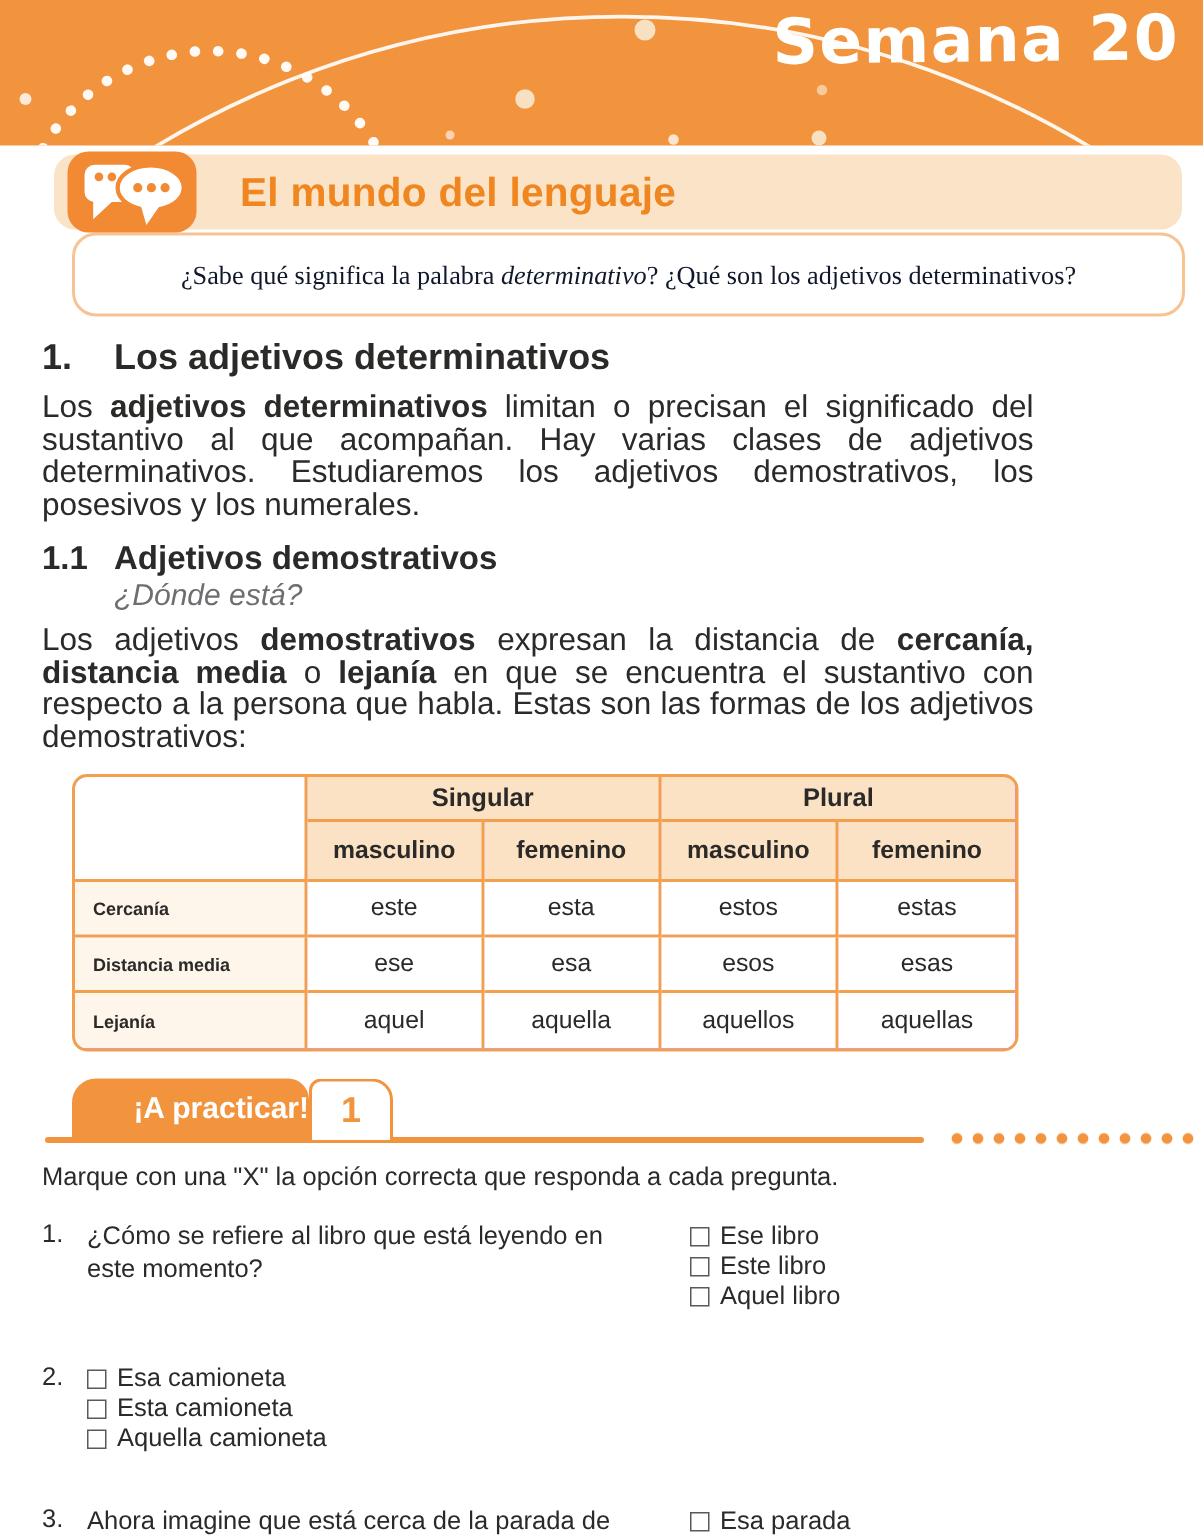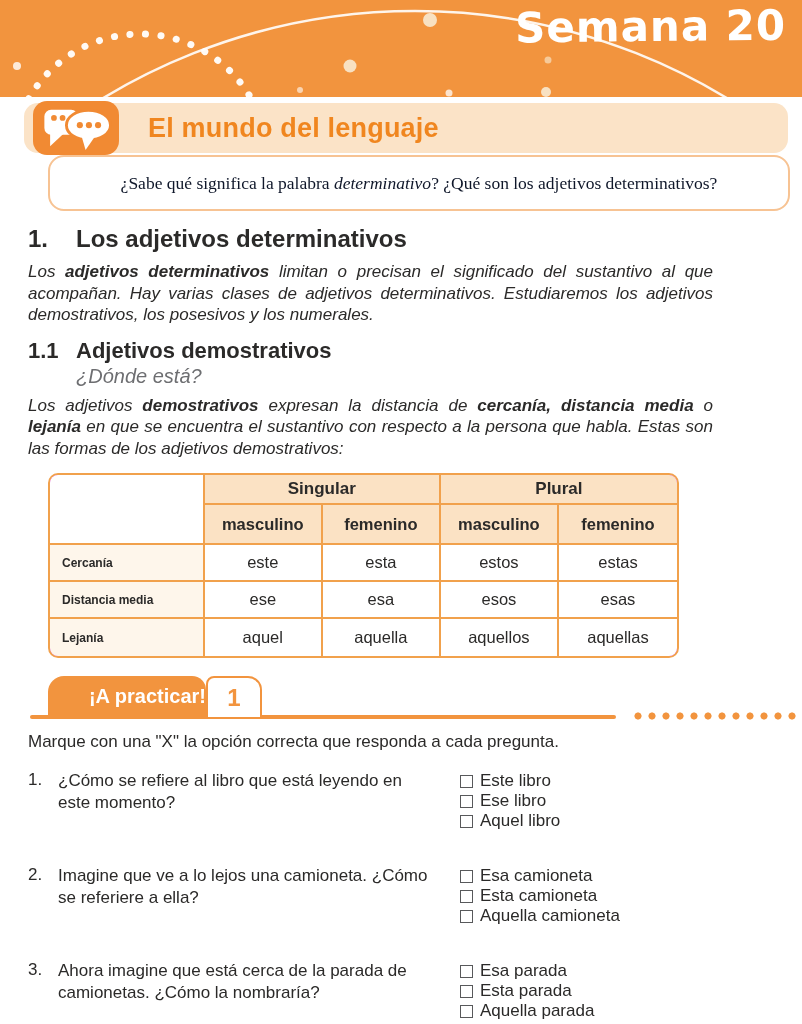--- a/index.html
+++ b/index.html
@@ -20,37 +20,37 @@
   }
   
   .band{position:relative;height:97px;background:var(--c-accent);overflow:hidden;}
   .band svg{position:absolute;left:0;top:0;}
   .week{
     position:absolute;top:2px;right:16px;
     font-family:"DejaVu Sans", sans-serif;font-weight:bold;font-size:42px;color:#fff;
     letter-spacing:1px;transform:rotate(-0.6deg);
   }
   
-  .banner-row{position:relative;margin:6px 14px 0 24px;height:50px;}
+  .banner-row{position:relative;margin:6px 14px 0 36px;height:50px;}
   .banner-bg{height:50px;background:var(--c-banner-bg);border-radius:14px;display:flex;align-items:center;padding-left:124px;}
   .banner-title{color:var(--c-title-orange);font-size:27px;font-weight:bold;letter-spacing:0.2px;}
   .banner-icon{
     position:absolute;left:9px;top:-2px;width:86px;height:54px;background:#F18A33;
     border-radius:14px;display:flex;align-items:center;justify-content:center;
   }
   
   .intro-box{
     margin:2px 12px 0 48px;min-height:56px;border:2px solid #F7C393;border-radius:16px;
     display:flex;align-items:center;justify-content:center;text-align:center;
     font-family:"Liberation Serif", serif;font-size:17.5px;color:#0f172a;padding:8px 26px;
   }
   
   .h1{display:flex;margin:14px 0 0 28px;font-size:24px;font-weight:bold;color:var(--c-text-dark);}
   .h1 .num{width:48px;flex:none;}
-  .para{margin:8px 89px 0 28px;font-size:17px;line-height:21.5px;text-align:justify;font-style:italic;}
+  .para{margin:8px 113px 0 28px;font-size:21px;line-height:21.5px;text-align:justify;}
   .h2{display:flex;margin:12px 0 0 28px;font-size:22px;font-weight:bold;}
   .h2 .num{width:48px;flex:none;}
   .subtitle{margin:1px 0 0 76px;font-size:20px;font-style:italic;color:var(--c-muted-gray);}
   .para2{margin-top:7px;}
   
   .table-wrap{margin:14px 0 0 48px;width:631px;border:2px solid var(--c-table-border);border-radius:10px;overflow:hidden;background:#d946ef;}
   table{width:100%;border-collapse:separate;border-spacing:0;font-size:16.5px;color:var(--c-text-dark);table-layout:fixed;}
   th,td{border-right:2px solid var(--c-table-border);border-bottom:2px solid var(--c-table-border);text-align:center;vertical-align:middle;}
   th:last-child,td:last-child{border-right:none;}
   tr.lastrow td{border-bottom:none;}
@@ -206,36 +206,35 @@
   </div>
 
   <p class="instruction">Marque con una "X" la opción correcta que responda a cada pregunta.</p>
 
   <div class="question first">
     <div class="qnum">1.</div>
     <div class="qtext">¿Cómo se refiere al libro que está leyendo en este momento?</div>
     <div class="opts">
       <div class="opt">
         <span class="cb"></span>
+        <span class="optlabel">Ese libro</span>
+      </div>
+      <div class="opt">
+        <span class="cb"></span>
         <span class="optlabel">Este libro</span>
-      </div>
-      <div class="opt">
-        <span class="cb"></span>
-        <span class="optlabel">Ese libro</span>
       </div>
       <div class="opt">
         <span class="cb"></span>
         <span class="optlabel">Aquel libro</span>
       </div>
     </div>
   </div>
 
   <div class="question">
     <div class="qnum">2.</div>
-    <div class="qtext">Imagine que ve a lo lejos una camioneta. ¿Cómo se referiere a ella?</div>
     <div class="opts">
       <div class="opt">
         <span class="cb"></span>
         <span class="optlabel">Esa camioneta</span>
       </div>
       <div class="opt">
         <span class="cb"></span>
         <span class="optlabel">Esta camioneta</span>
       </div>
       <div class="opt">

